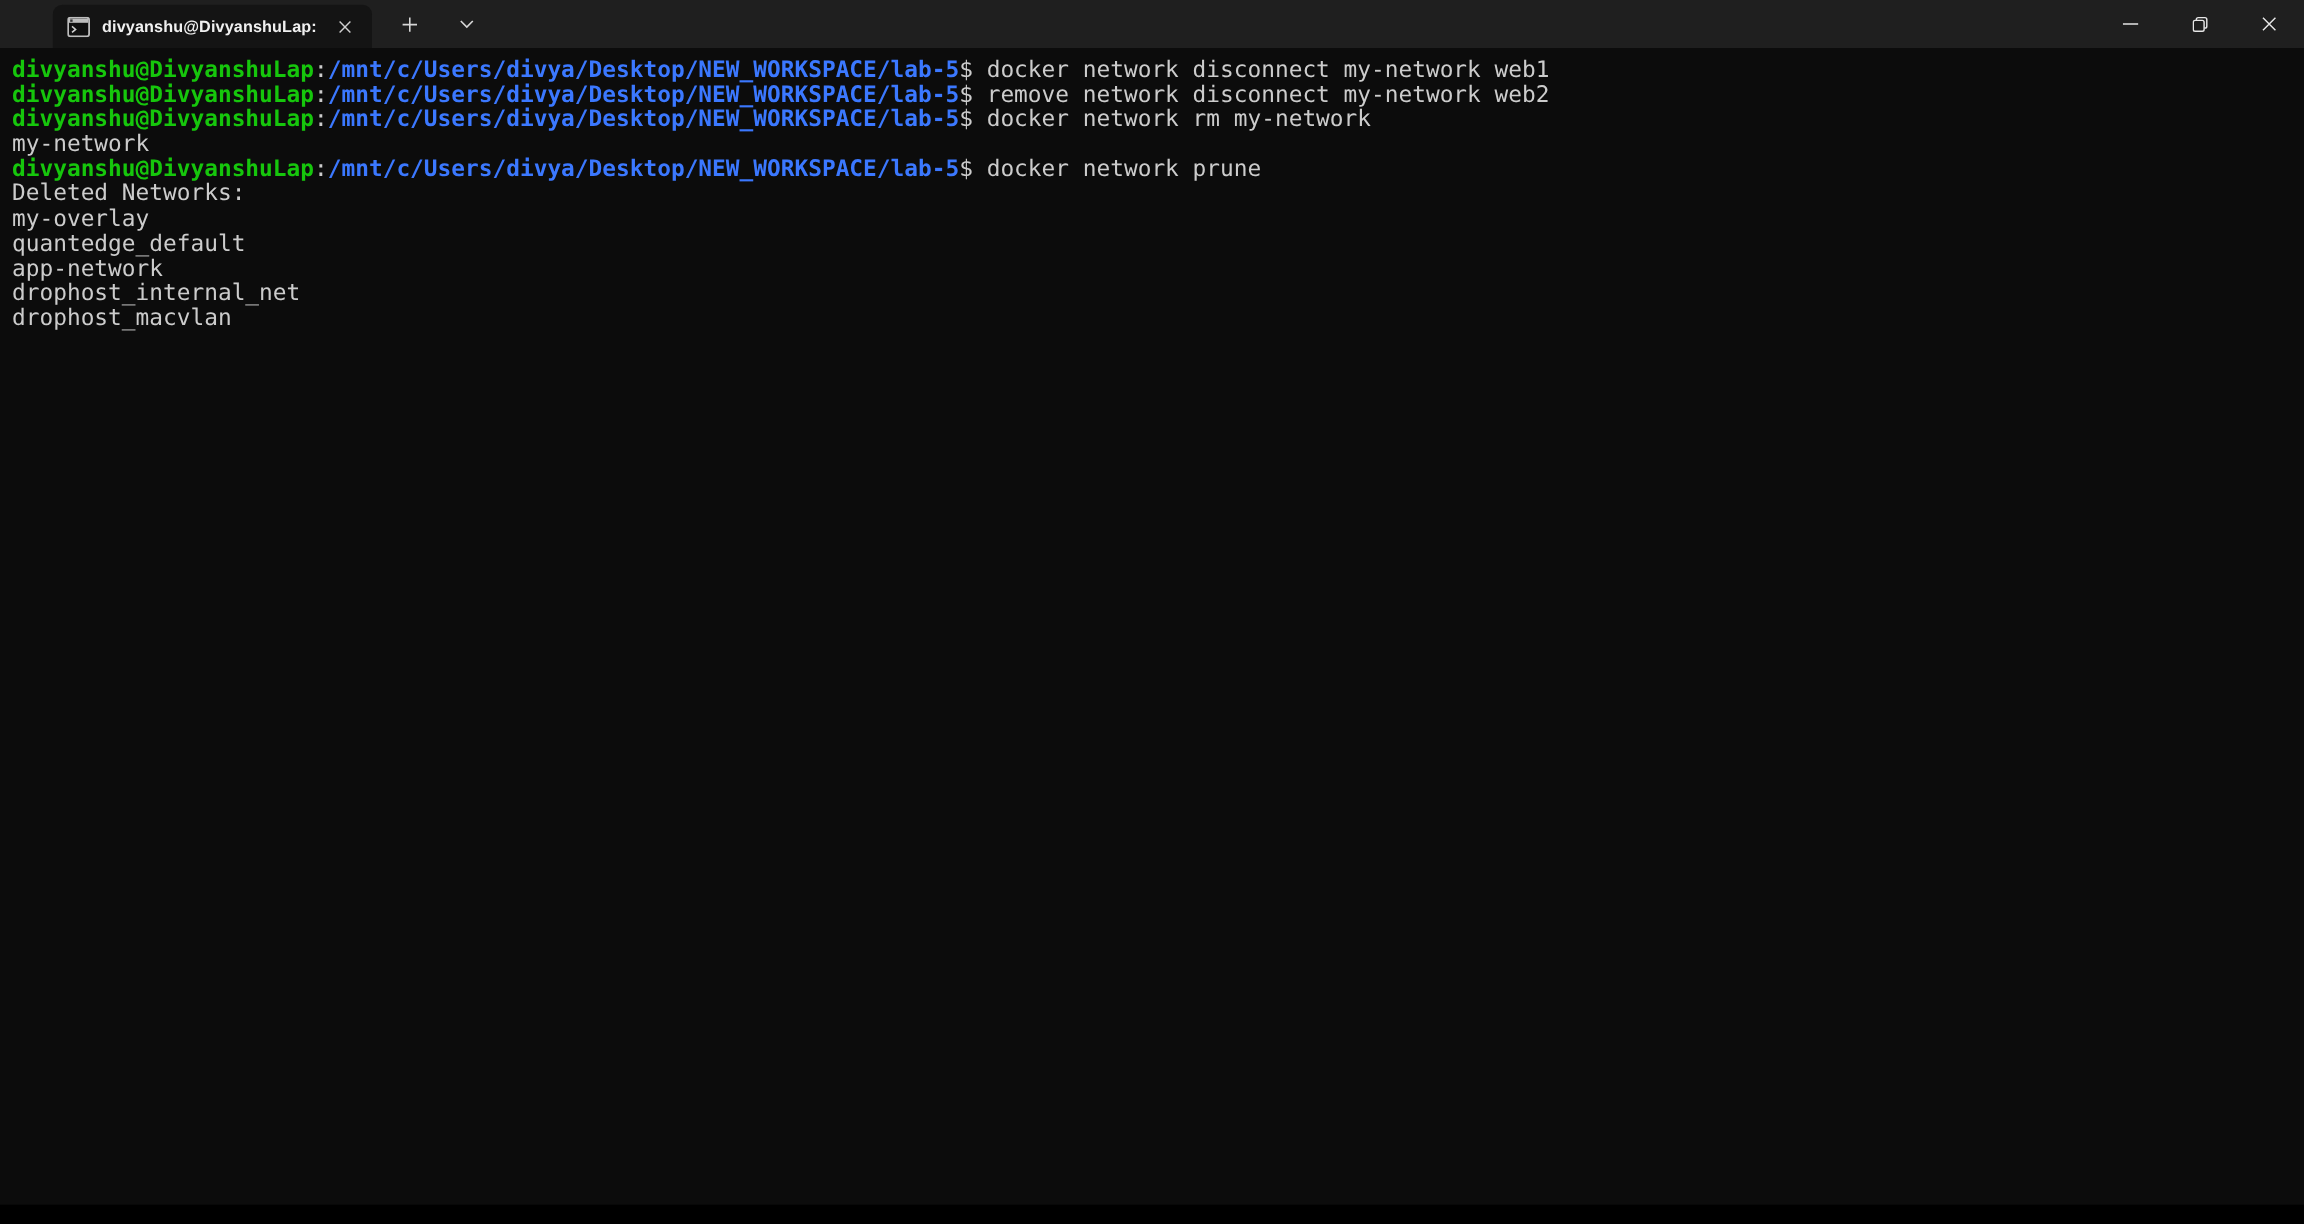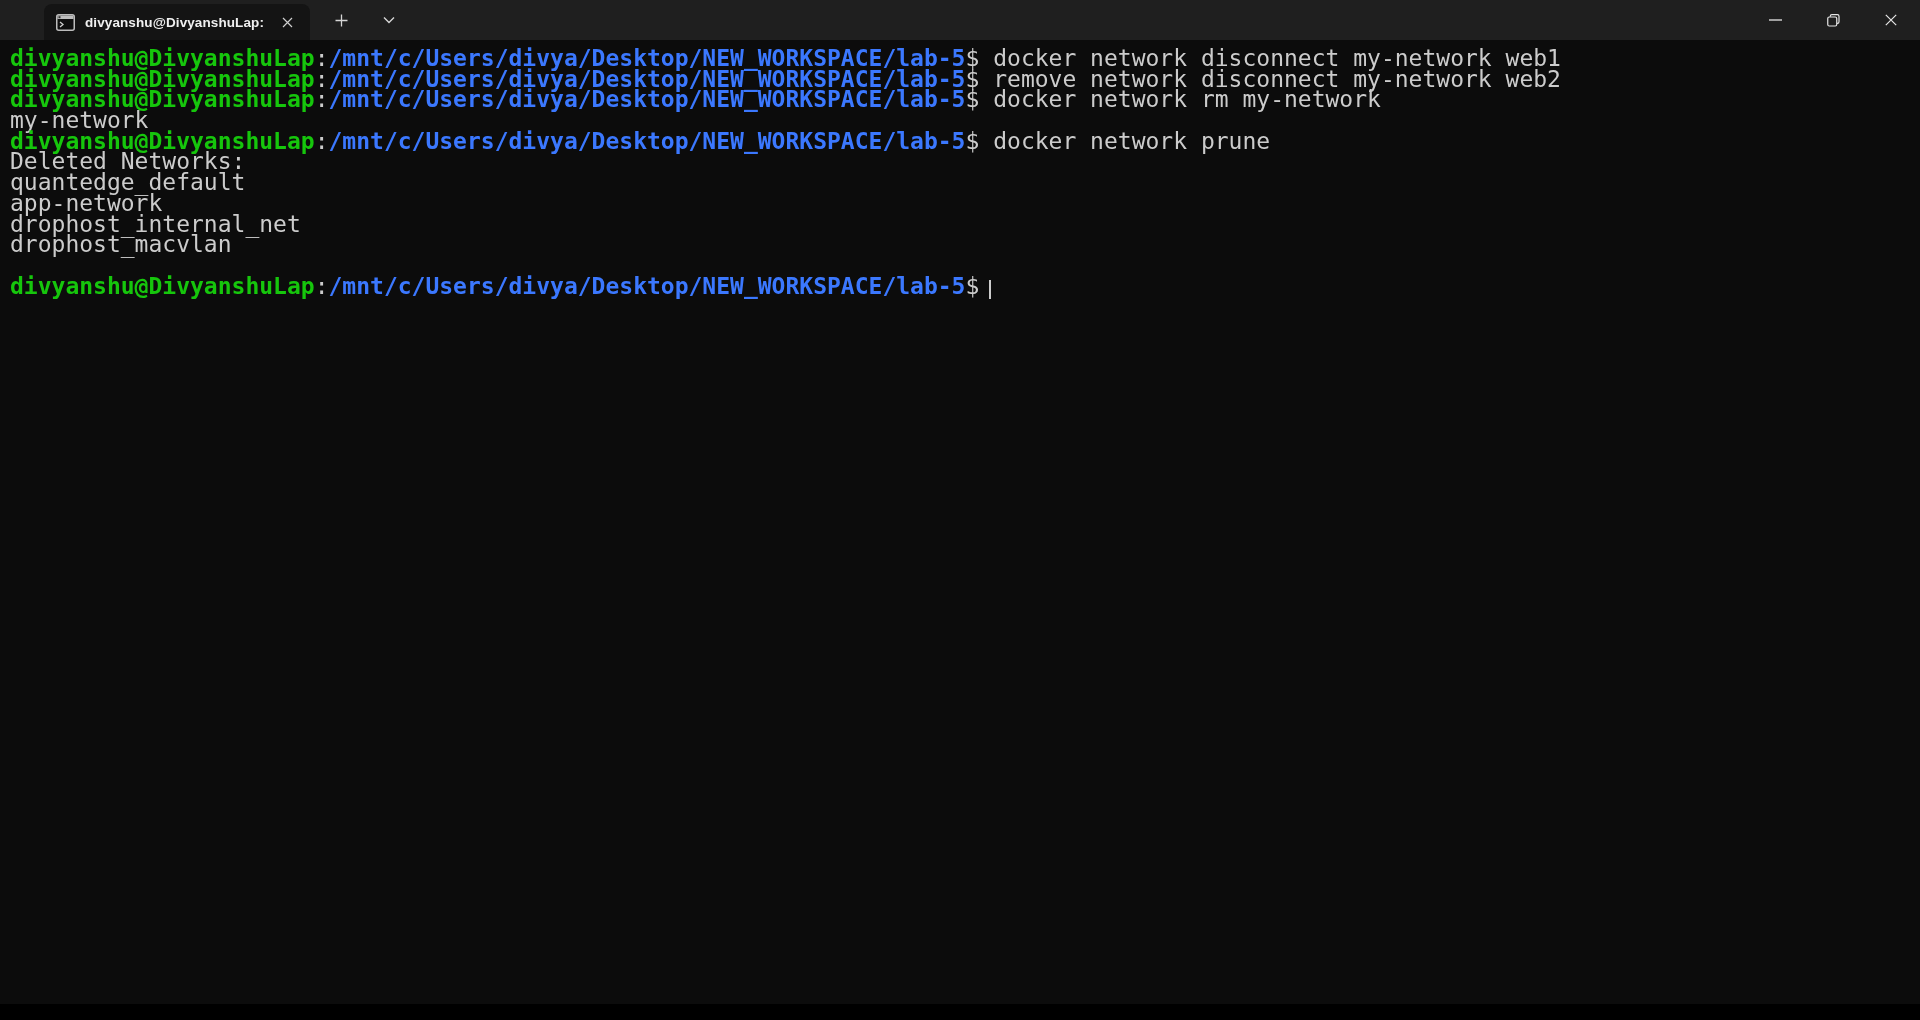--- a/index.html
+++ b/index.html
@@ -63,21 +63,21 @@
 
   .icon-svg { display: block; }
 
   
   .terminal {
     position: absolute;
     top: 40px; left: 0; right: 0; bottom: 16px;
     background: var(--bg, #0c0c0c);
     padding: 8px 6px 0 10px;
     font-family: "DejaVu Sans Mono", "Liberation Mono", monospace;
-    font-size: 23px;
+    font-size: 19px;
     line-height: 20.7px;
     color: var(--fg, #cccccc);
     cursor: text;
   }
   .line { white-space: pre; height: 20.7px; }
   .u-host { color: var(--green, #16c60c); font-weight: bold; }
   .u-path { color: var(--blue, #3b78ff); font-weight: bold; }
   .u-fg   { color: var(--fg, #cccccc); }
   .cursor {
     display: inline-block;
@@ -147,20 +147,20 @@
   </div>
 </div>
 
 <div class="terminal" id="terminal-screen">
     <div class="line"><span class="u-host">divyanshu@DivyanshuLap</span><span class="u-fg">:</span><span class="u-path">/mnt/c/Users/divya/Desktop/NEW_WORKSPACE/lab-5</span><span class="u-fg">$</span><span class="u-fg"> docker network disconnect my-network web1</span></div>
     <div class="line"><span class="u-host">divyanshu@DivyanshuLap</span><span class="u-fg">:</span><span class="u-path">/mnt/c/Users/divya/Desktop/NEW_WORKSPACE/lab-5</span><span class="u-fg">$</span><span class="u-fg"> remove network disconnect my-network web2</span></div>
     <div class="line"><span class="u-host">divyanshu@DivyanshuLap</span><span class="u-fg">:</span><span class="u-path">/mnt/c/Users/divya/Desktop/NEW_WORKSPACE/lab-5</span><span class="u-fg">$</span><span class="u-fg"> docker network rm my-network</span></div>
     <div class="line"><span class="u-fg">my-network</span></div>
     <div class="line"><span class="u-host">divyanshu@DivyanshuLap</span><span class="u-fg">:</span><span class="u-path">/mnt/c/Users/divya/Desktop/NEW_WORKSPACE/lab-5</span><span class="u-fg">$</span><span class="u-fg"> docker network prune</span></div>
     <div class="line"><span class="u-fg">Deleted Networks:</span></div>
+    <div class="line"><span class="u-fg">my-overlay</span></div>
     <div class="line"><span class="u-fg">quantedge_default</span></div>
     <div class="line"><span class="u-fg">app-network</span></div>
     <div class="line"><span class="u-fg">drophost_internal_net</span></div>
     <div class="line"><span class="u-fg">drophost_macvlan</span></div>
     <div class="line">&nbsp;</div>
-    <div class="line"><span class="u-host">divyanshu@DivyanshuLap</span><span class="u-fg">:</span><span class="u-path">/mnt/c/Users/divya/Desktop/NEW_WORKSPACE/lab-5</span><span class="u-fg">$</span><span class="cursor"></span></div>
   </div>
 <div class="bottom-strip"></div>
 
 </body></html>

